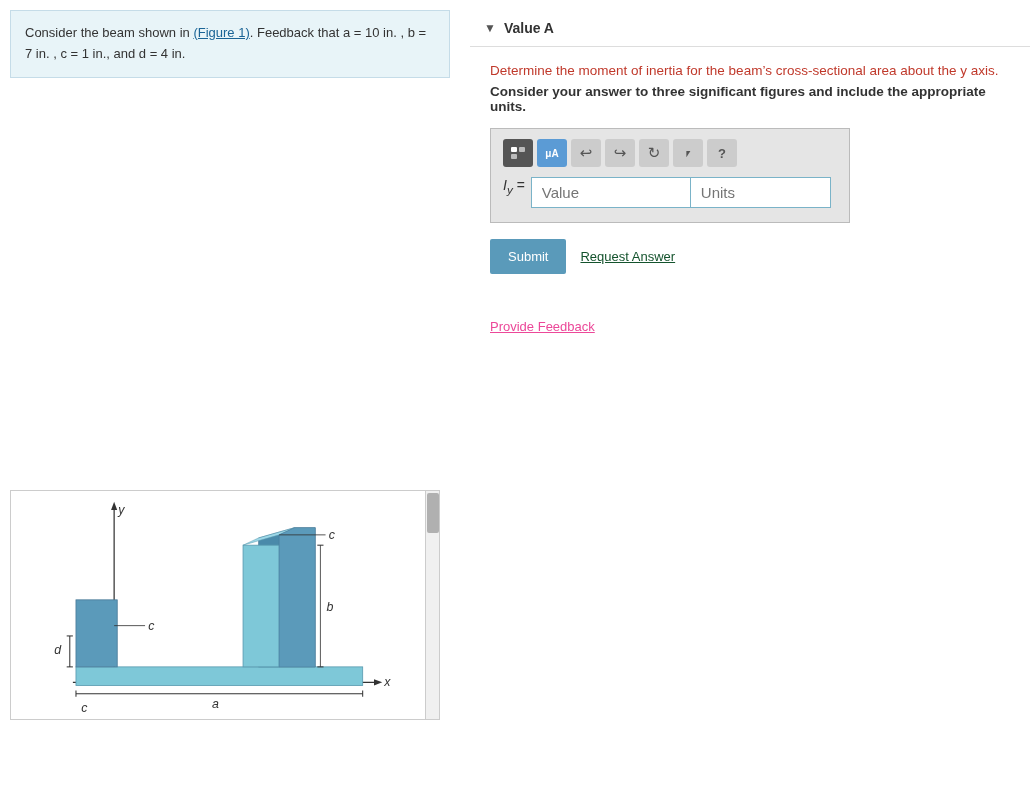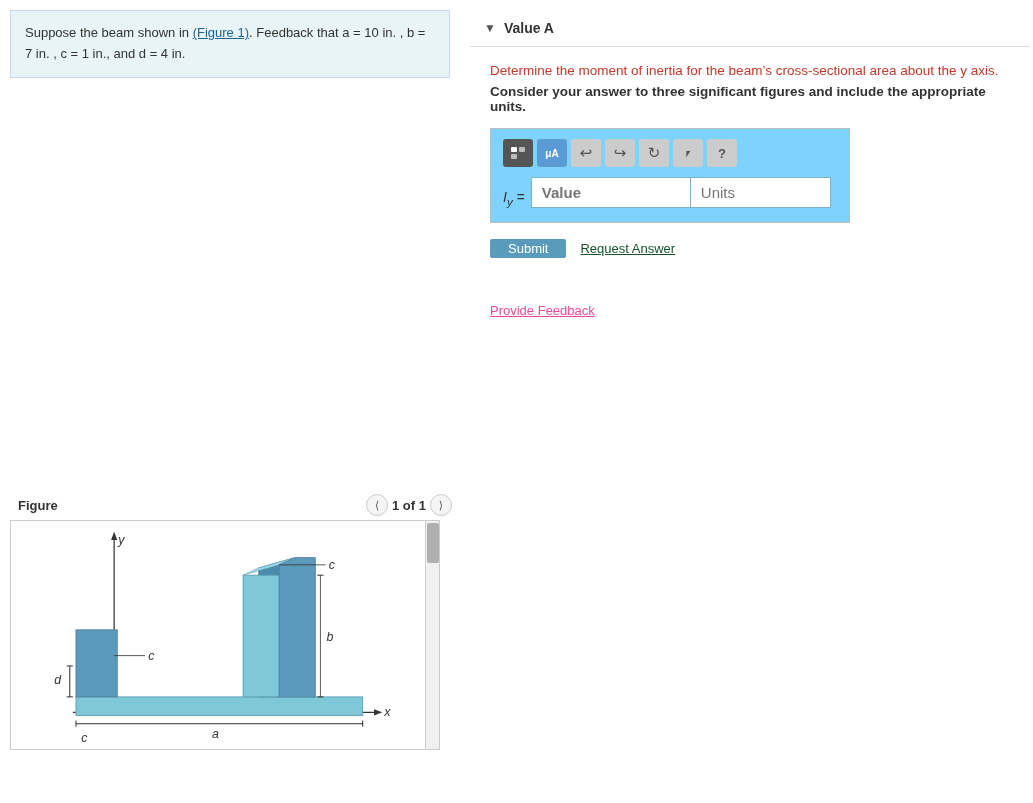--- a/index.html
+++ b/index.html
@@ -48,21 +48,21 @@
     .instruction-bold {
       font-weight: bold;
       font-size: 13.5px;
       margin-bottom: 14px;
     }
 
     .answer-box {
       border: 1px solid #bbb;
       padding: 10px 12px 14px 12px;
       display: inline-block;
-      background: #7dd3fc;
+      background: #e5e5e5;
       min-width: 360px;
     }
 
     .toolbar {
       display: flex;
       align-items: center;
       gap: 4px;
       margin-bottom: 10px;
     }
     .toolbar-btn {
@@ -80,37 +80,36 @@
     .toolbar-btn.dark { background: #555; }
     .toolbar-btn.blue { background: #5b9bd5; }
     .toolbar-icon-text {
       font-size: 10px;
       color: #fff;
       font-weight: bold;
     }
 
     .input-row {
       display: flex;
-      align-items: flex-end;
+      align-items: flex-start;
       gap: 0;
     }
     .eq-label {
       font-size: 14px;
       margin-right: 6px;
       font-style: italic;
     }
     .value-input {
       border: 1px solid #7ab3c8;
       padding: 6px 10px;
       font-size: 15px;
       color: #aaa;
       width: 160px;
       outline: none;
       background: #fff;
-      font-weight: bold;
     }
     .units-input {
       border: 1px solid #7ab3c8;
       border-left: none;
       padding: 6px 10px;
       font-size: 15px;
       color: #aaa;
       width: 140px;
       outline: none;
       background: #fff;
@@ -119,21 +118,21 @@
     .action-row {
       margin-top: 16px;
       display: flex;
       align-items: center;
       gap: 14px;
     }
     .submit-btn {
       background: #5a9aba;
       color: #fff;
       border: none;
-      padding: 2px 18px;
+      padding: 10px 18px;
       font-size: 13px;
       cursor: pointer;
       border-radius: 2px;
     }
     .request-answer-link {
       color: #14532d;
       font-size: 13px;
       text-decoration: underline;
       cursor: pointer;
       background: none;
@@ -194,21 +193,21 @@
     
     .figure-svg {
       width: 100%;
       height: 100%;
     }
   </style>
 </head>
 <body>
 
 <div class="top-problem">
-  <span>Suppose the beam shown in </span><a>(Figure 1)</a><span>. Feedback that </span><span>a = 10  in. ,  b = 7  in. ,  c = 1 in., and  d = 4  in.</span>
+  <span>Consider the beam shown in </span><a>(Figure 1)</a><span>. Feedback that </span><span>a = 10  in. ,  b = 7  in. ,  c = 1 in., and  d = 4  in.</span>
 </div>
 
 <div class="right-panel">
   <div class="part-header">
     <span class="arrow">▼</span>
     <span>Value A</span>
   </div>
 
   <div class="part-body">
     <div class="instruction-line">Determine the moment of inertia for the beam’s cross-sectional area about the y axis.</div>
@@ -248,28 +247,20 @@
       <button class="request-answer-link">Request Answer</button>
     </div>
   </div>
 
   <div class="provide-feedback">
     <a>Provide Feedback</a>
   </div>
 </div>
 
 <div class="figure-section">
-  <div class="figure-header">
-    <span>Figure</span>
-    <div class="figure-nav">
-      <button class="figure-nav-btn">⟨</button>
-      <span class="figure-nav-label">1 of 1</span>
-      <button class="figure-nav-btn">⟩</button>
-    </div>
-  </div>
   <div class="figure-canvas">
     
     <div style="position:absolute;right:0;top:0;width:14px;height:100%;background:#f0f0f0;border-left:1px solid #ccc;">
       <div style="position:absolute;top:2px;left:1px;width:12px;height:40px;background:#b0b0b0;border-radius:2px;"></div>
     </div>
     
     <svg class="figure-svg" viewBox="0 0 415 220" xmlns="http://www.w3.org/2000/svg">
 
       <line x1="100" y1="15" x2="100" y2="185" stroke="#333" stroke-width="1.2"></line>
       <polygon points="100,10 97,18 103,18" fill="#333"></polygon>

